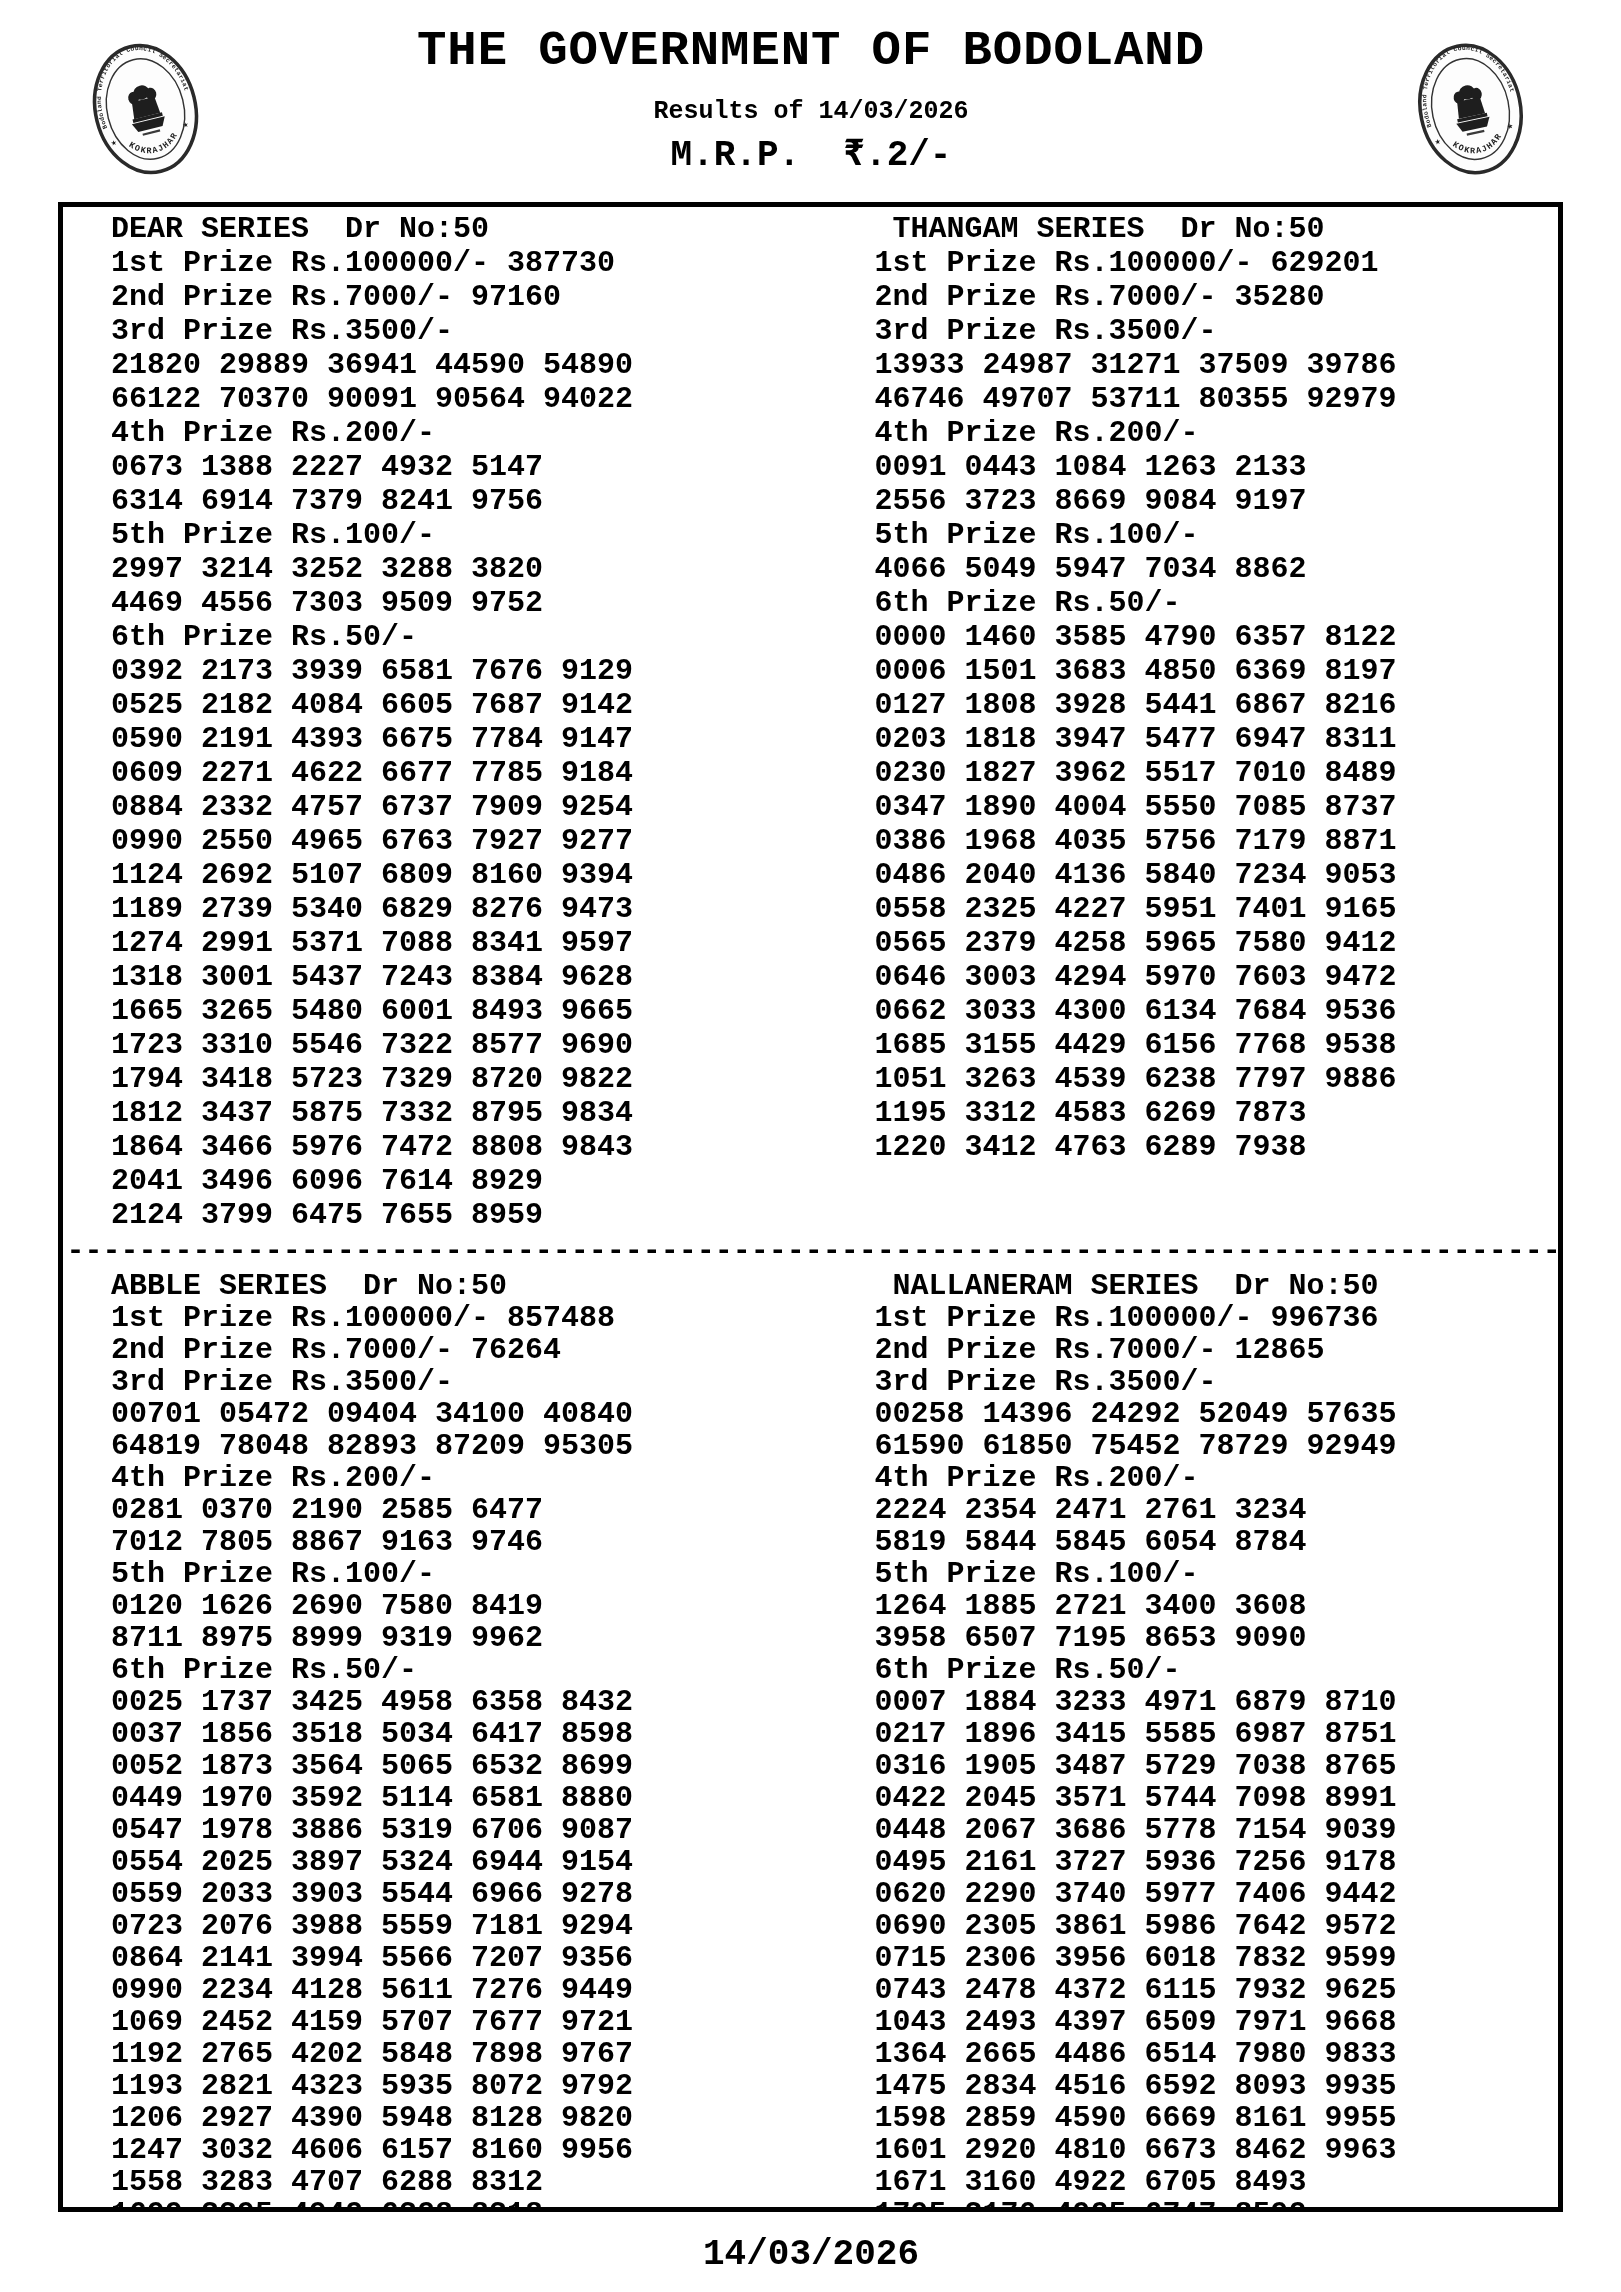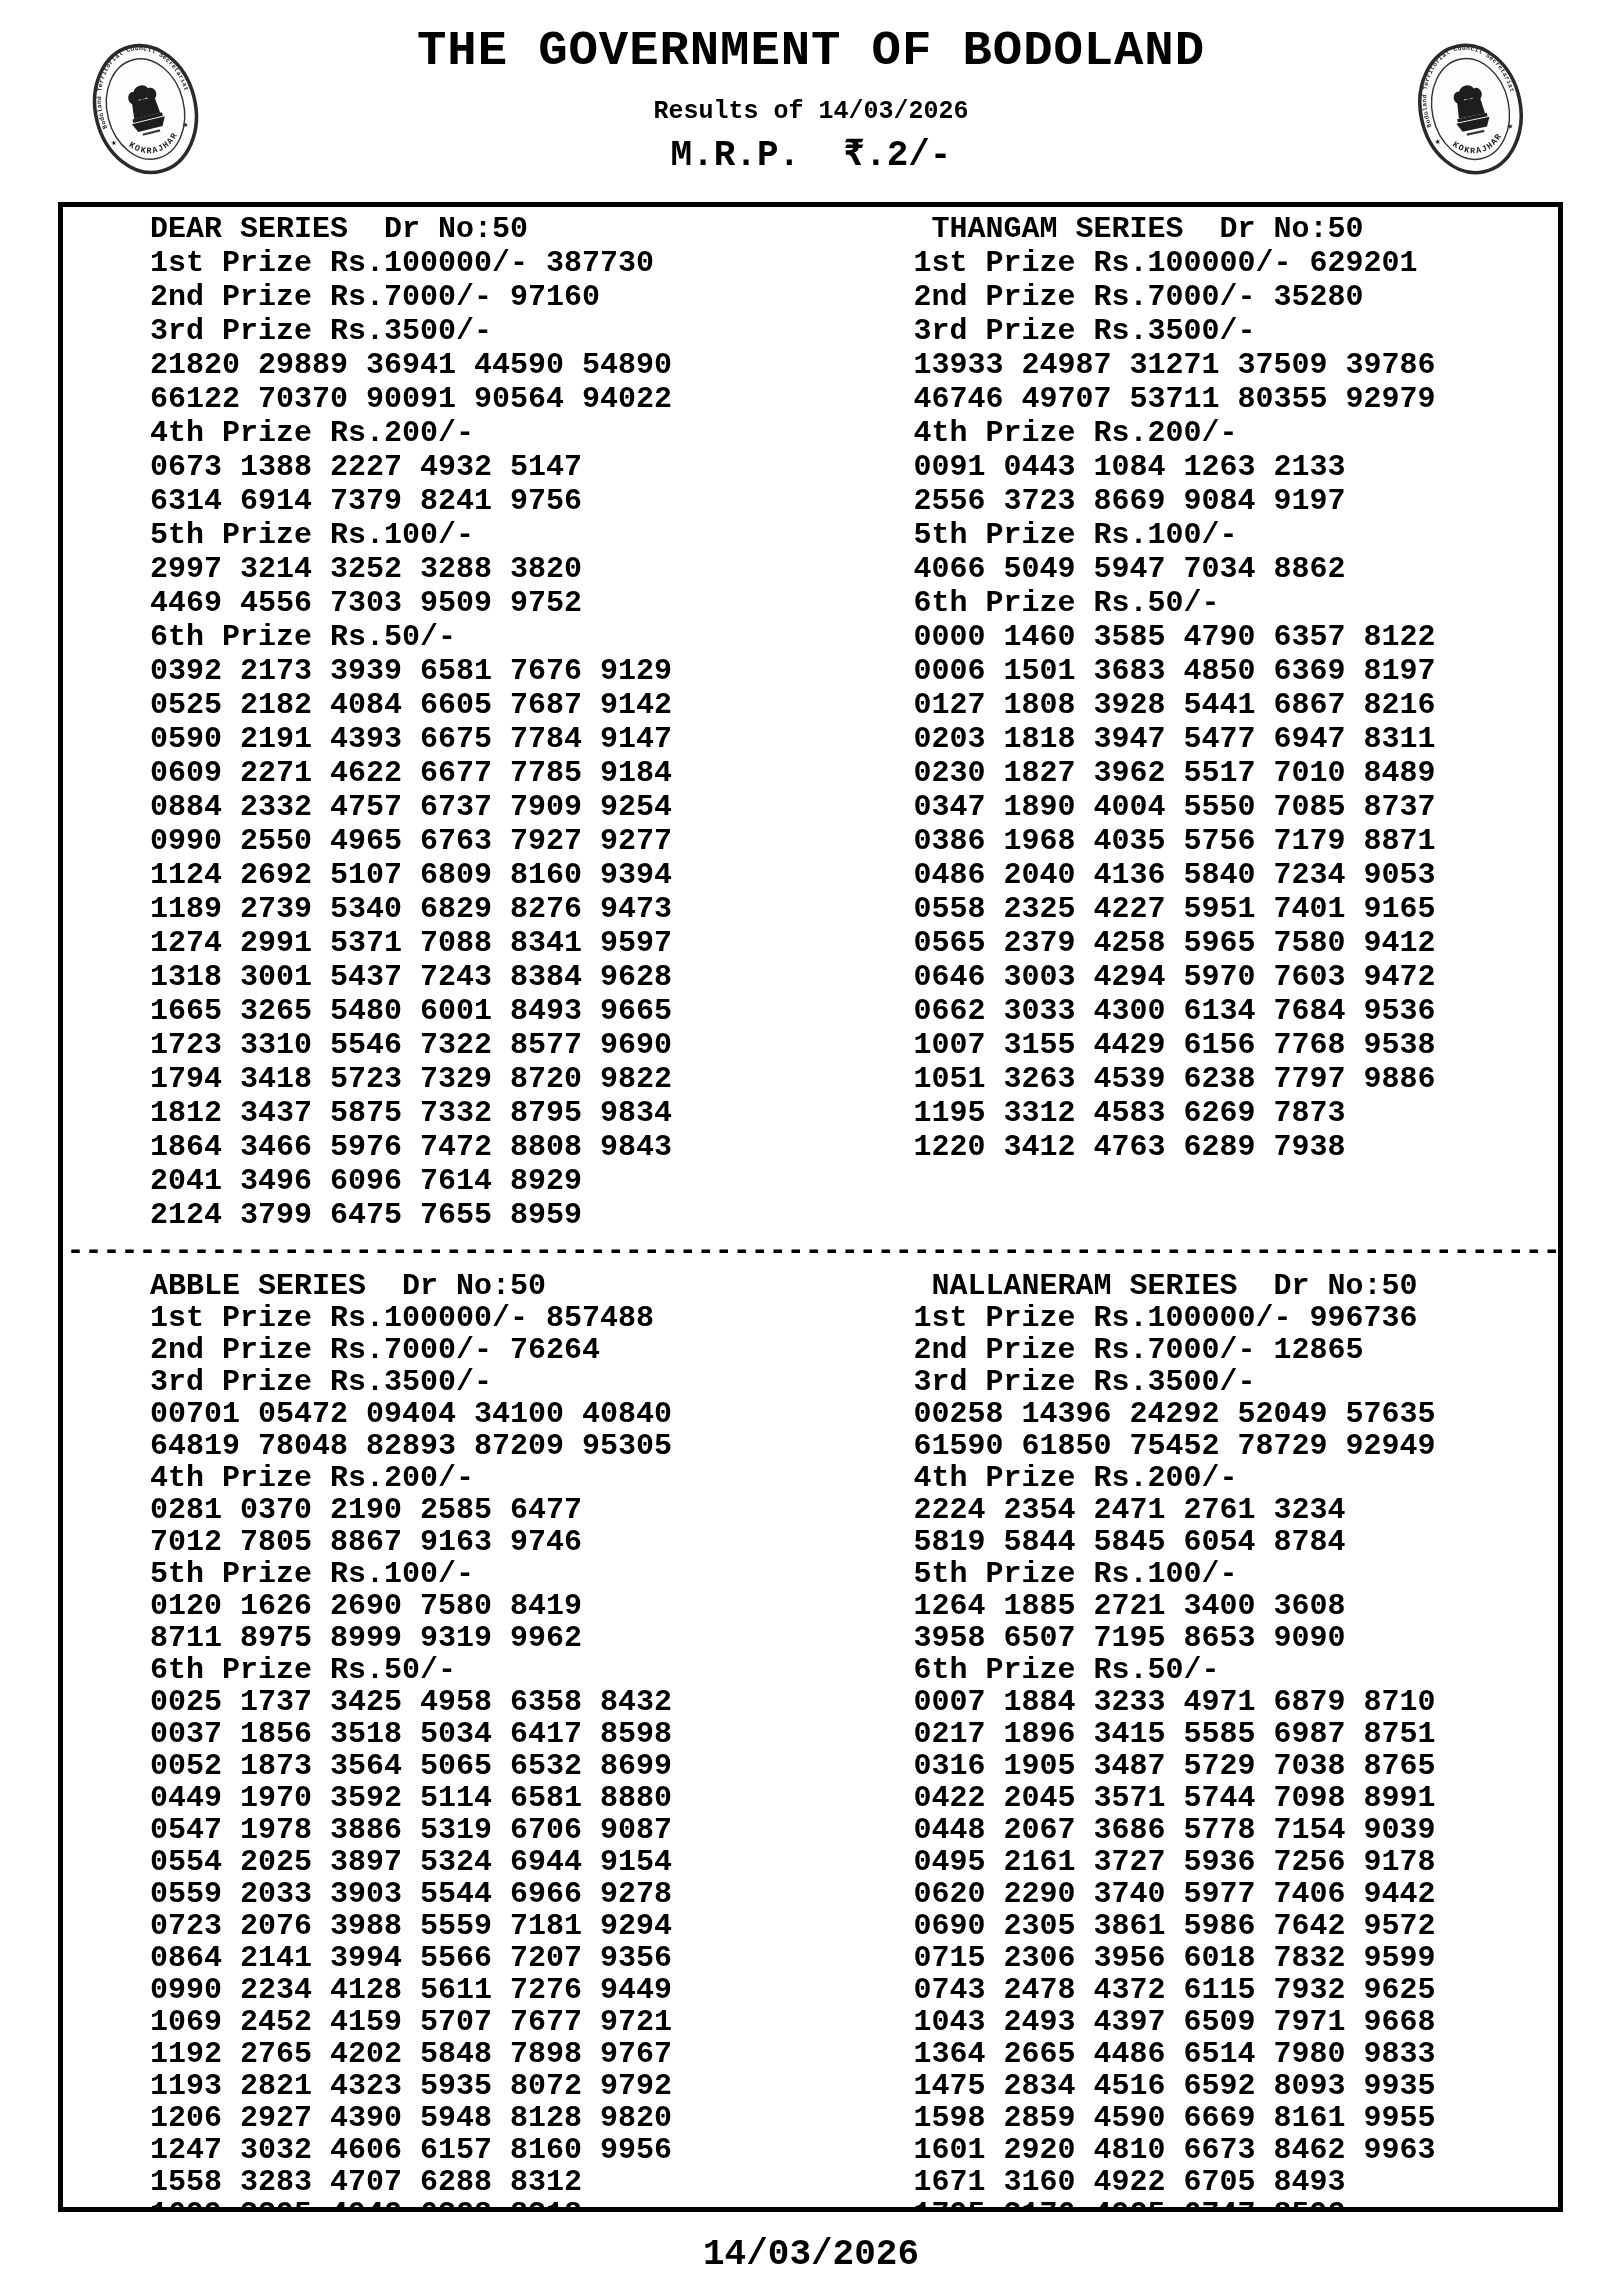--- a/index.html
+++ b/index.html
@@ -31,21 +31,21 @@
   .seal-right{left:1417px;top:41px;transform:rotate(-12deg);}
   
   .results-box{
     position:absolute;left:58px;top:202px;
     width:1505px;height:2010px;
     border:5.4px solid #000;box-sizing:border-box;
     overflow:hidden;
   }
   .half{display:grid;grid-template-columns:1fr 1fr;}
   .half-top{padding-top:5.4px;}
-  .col{min-width:0;margin-left:39px;}
+  .col{min-width:0;}
   .col-left{padding-left:48px;}
   .col-right{padding-left:64px;}
   .line{white-space:pre;font-size:30px;}
   .half-top .line{line-height:34px;}
   .half-bottom .line{line-height:32px;}
   .divider-line{
     white-space:pre;font-size:30px;line-height:38px;
     padding-left:3.6px;overflow:hidden;width:100%;box-sizing:border-box;
   }
   
@@ -163,21 +163,21 @@
           <div class="line">0127 1808 3928 5441 6867 8216</div>
           <div class="line">0203 1818 3947 5477 6947 8311</div>
           <div class="line">0230 1827 3962 5517 7010 8489</div>
           <div class="line">0347 1890 4004 5550 7085 8737</div>
           <div class="line">0386 1968 4035 5756 7179 8871</div>
           <div class="line">0486 2040 4136 5840 7234 9053</div>
           <div class="line">0558 2325 4227 5951 7401 9165</div>
           <div class="line">0565 2379 4258 5965 7580 9412</div>
           <div class="line">0646 3003 4294 5970 7603 9472</div>
           <div class="line">0662 3033 4300 6134 7684 9536</div>
-          <div class="line">1007 3155 4429 6156 7768 9538</div>
+          <div class="line">1685 3155 4429 6156 7768 9538</div>
           <div class="line">1051 3263 4539 6238 7797 9886</div>
           <div class="line">1195 3312 4583 6269 7873</div>
           <div class="line">1220 3412 4763 6289 7938</div>
         </div>
     </div>
     <div class="divider-line">------------------------------------------------------------------------------------------</div>
     <div class="half half-bottom">
       <div class="col col-left">
           <div class="line">ABBLE SERIES  Dr No:50</div>
           <div class="line">1st Prize Rs.100000/- 857488</div>

